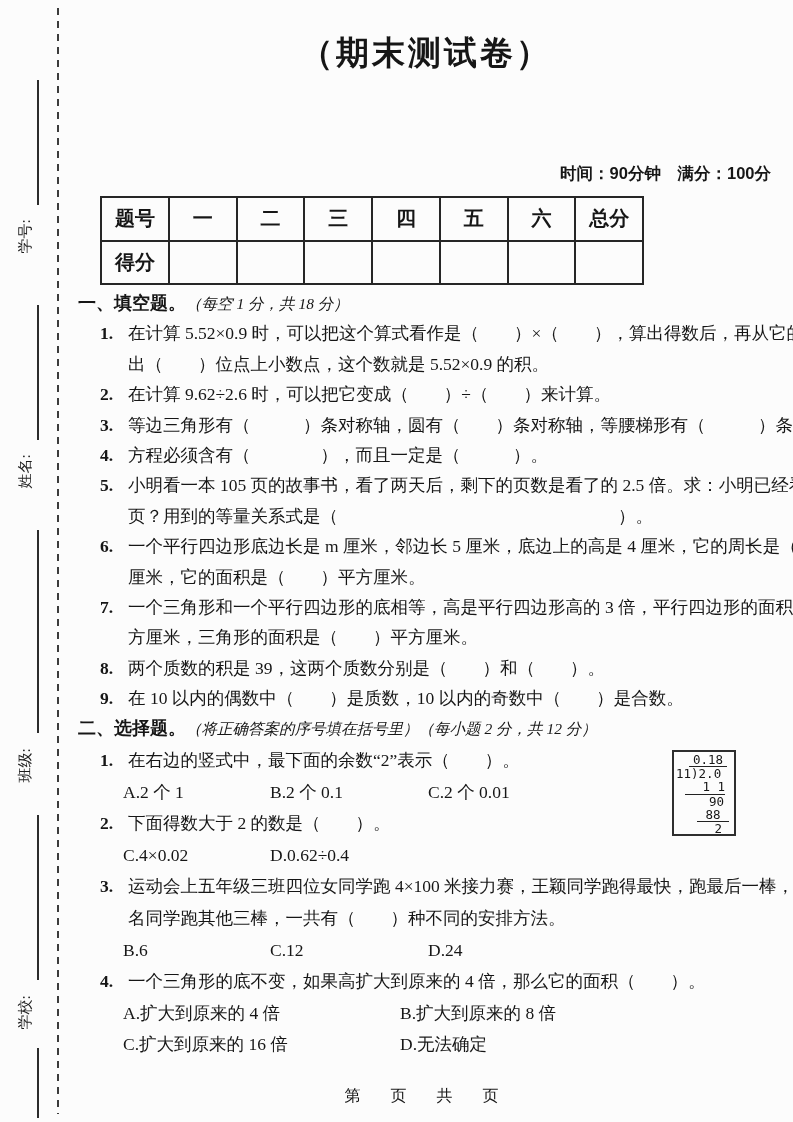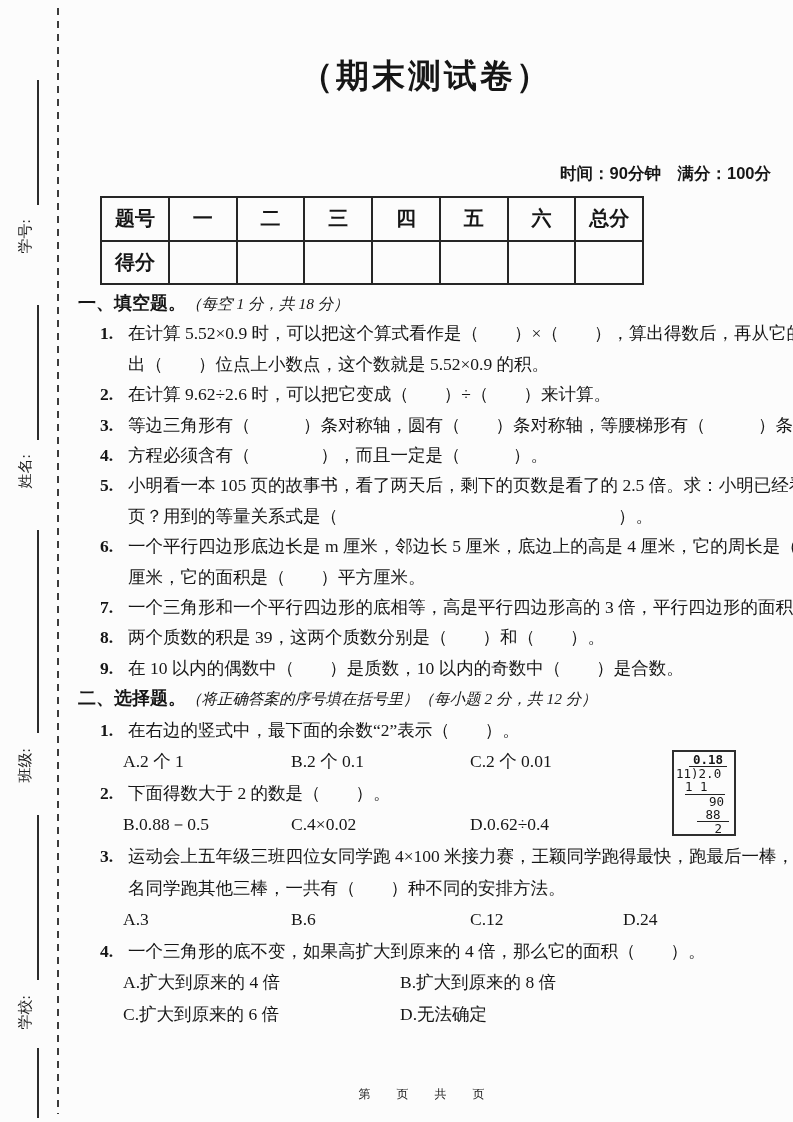--- a/index.html
+++ b/index.html
@@ -13,59 +13,59 @@
   .cutline { position:absolute; left:57px; top:8px; width:2px; height:1106px;
     background:repeating-linear-gradient(180deg,#3c3c3c 0 7px,transparent 7px 13px); }
   .wline { position:absolute; left:37px; width:2px; background:#2c2c2c; }
   .mlabel { position:absolute; left:-3px; width:56px; text-align:center;
     transform:rotate(-90deg); font-size:15px; color:#1c1c1c; }
 
   
   .header-area { position:absolute; left:78px; top:30px; width:696px; text-align:center;
     font-family:"Liberation Sans","DejaVu Sans",sans-serif; }
   .title { font-size:41px; font-weight:900; letter-spacing:1px; white-space:nowrap; }
-  .subtitle { font-size:33px; font-weight:900; letter-spacing:3px; margin-top:24px; }
+  .subtitle { font-size:33px; font-weight:900; letter-spacing:3px; margin-top:1px; }
   .meta { position:absolute; right:22px; top:163px; font-size:16.5px; font-weight:bold;
     font-family:"Liberation Sans","DejaVu Sans",sans-serif; }
 
   
   .score-table { position:absolute; left:100px; top:196px; width:544px; height:89px; }
   .score-table table { border-collapse:collapse; width:100%; height:100%; table-layout:fixed; }
   .score-table td { border:2px solid #262626; text-align:center; vertical-align:middle;
     font-weight:bold; font-size:20px; padding:0; }
 
   
   .content { position:absolute; left:78px; top:291px; width:706px; font-size:17.5px;
     white-space:nowrap; }
   .ln { height:30.4px; line-height:25px; }
   .s2 .ln { height:31.6px; }
   .sec-heading { font-weight:bold; font-size:18px;margin-top:44px; }
   .sec-note { font-style:italic; font-size:15.5px; }
   .qnum { display:inline-block; box-sizing:content-box; width:28px; padding-left:22px;
     font-weight:bold; }
   .wrap { padding-left:50px; }
-  .opts4 { display:grid; grid-template-columns:147px 158px 132px auto; padding-left:45px;gap:21px; }
+  .opts4 { display:grid; grid-template-columns:147px 158px 132px auto; padding-left:45px; }
   .opts2 { display:grid; grid-template-columns:277px auto; padding-left:45px; }
 
   
   .ld { position:absolute; left:672px; top:750px; width:64px; height:86px;
     border:2px solid #2e2e2e; box-sizing:border-box;
     font-family:"DejaVu Sans Mono","Liberation Mono",monospace;
     font-size:12.5px; line-height:13.2px; }
   .ld div { height:13.2px; }
-  .ld .r1 { margin:1px 7px 0 15px; text-align:center; border-bottom:1.5px solid #222;font-weight:bold; }
+  .ld .r1 { margin:1px 7px 0 15px; text-align:center; border-bottom:1.5px solid #222; }
   .ld .r2 { padding-left:2px; }
-  .ld .r3 { margin:0 9px 0 11px; text-align:left; border-bottom:1.5px solid #222; }
+  .ld .r3 { margin:0 9px 0 11px; text-align:right; border-bottom:1.5px solid #222; }
   .ld .r4 { text-align:right; padding-right:10px; }
   .ld .r5 { margin-left:23px; margin-right:5px; text-align:center; border-bottom:1.5px solid #222; }
   .ld .r6 { text-align:right; padding-right:12px; }
 
   
   .footer { position:absolute; left:78px; top:1086px; width:694px; text-align:center;
-    font-size:12px; letter-spacing:7px; }
+    font-size:16px; letter-spacing:7px; }
 </style>
 </head>
 <body>
 
 <div class="cutline"></div>
 <div class="wline" style="top:80px;height:125px;"></div>
 <div class="wline" style="top:305px;height:135px;"></div>
 <div class="wline" style="top:530px;height:203px;"></div>
 <div class="wline" style="top:815px;height:165px;"></div>
 <div class="wline" style="top:1048px;height:70px;"></div>
@@ -115,56 +115,55 @@
     <div class="ln"><span class="qnum">1.</span><span>在计算 5.52×0.9 时，可以把这个算式看作是（　　）×（　　），算出得数后，再从它的右边起数</span></div>
     <div class="ln wrap">出（　　）位点上小数点，这个数就是 5.52×0.9 的积。</div>
     <div class="ln"><span class="qnum">2.</span><span>在计算 9.62÷2.6 时，可以把它变成（　　）÷（　　）来计算。</span></div>
     <div class="ln"><span class="qnum">3.</span><span>等边三角形有（　　　）条对称轴，圆有（　　）条对称轴，等腰梯形有（　　　）条对称轴。</span></div>
     <div class="ln"><span class="qnum">4.</span><span>方程必须含有（　　　　），而且一定是（　　　）。</span></div>
     <div class="ln"><span class="qnum">5.</span><span>小明看一本 105 页的故事书，看了两天后，剩下的页数是看了的 2.5 倍。求：小明已经看了多少</span></div>
     <div class="ln wrap">页？用到的等量关系式是（　　　　　　　　　　　　　　　　）。</div>
     <div class="ln"><span class="qnum">6.</span><span>一个平行四边形底边长是 m 厘米，邻边长 5 厘米，底边上的高是 4 厘米，它的周长是（　　　）</span></div>
     <div class="ln wrap">厘米，它的面积是（　　）平方厘米。</div>
     <div class="ln"><span class="qnum">7.</span><span>一个三角形和一个平行四边形的底相等，高是平行四边形高的 3 倍，平行四边形的面积是 20 平</span></div>
+    <div class="ln wrap">方厘米，三角形的面积是（　　）平方厘米。</div>
     <div class="ln"><span class="qnum">8.</span><span>两个质数的积是 39，这两个质数分别是（　　）和（　　）。</span></div>
     <div class="ln"><span class="qnum">9.</span><span>在 10 以内的偶数中（　　）是质数，10 以内的奇数中（　　）是合数。</span></div>
   </div>
 
   <div class="s2">
     <div class="ln">
       <span class="sec-heading">二、选择题。</span><span class="sec-note">（将正确答案的序号填在括号里）（每小题 2 分，共 12 分）</span>
     </div>
     <div class="ln"><span class="qnum">1.</span><span>在右边的竖式中，最下面的余数“2”表示（　　）。</span></div>
     <div class="ln opts4">
       <span>A.2 个 1</span>
       <span>B.2 个 0.1</span>
       <span>C.2 个 0.01</span>
       <span></span>
     </div>
     <div class="ln"><span class="qnum">2.</span><span>下面得数大于 2 的数是（　　）。</span></div>
     <div class="ln opts4">
-      <span>B.0.88－0.5</span>
       <span>C.4×0.02</span>
       <span>D.0.62÷0.4</span>
     </div>
     <div class="ln"><span class="qnum">3.</span><span>运动会上五年级三班四位女同学跑 4×100 米接力赛，王颖同学跑得最快，跑最后一棒，其余三</span></div>
     <div class="ln wrap">名同学跑其他三棒，一共有（　　）种不同的安排方法。</div>
     <div class="ln opts4">
-      <span>A.3</span>
       <span>B.6</span>
       <span>C.12</span>
       <span>D.24</span>
     </div>
     <div class="ln"><span class="qnum">4.</span><span>一个三角形的底不变，如果高扩大到原来的 4 倍，那么它的面积（　　）。</span></div>
     <div class="ln opts2">
       <span>A.扩大到原来的 4 倍</span>
       <span>B.扩大到原来的 8 倍</span>
     </div>
     <div class="ln opts2">
-      <span>C.扩大到原来的 6 倍</span>
+      <span>C.扩大到原来的 16 倍</span>
       <span>D.无法确定</span>
     </div>
   </div>
 
 </div>
 
 <div class="ld">
   <div class="r1">0.18</div>
   <div class="r2"><span>11</span><span>)</span><span>2.0</span></div>
   <div class="r3">1 1</div>

